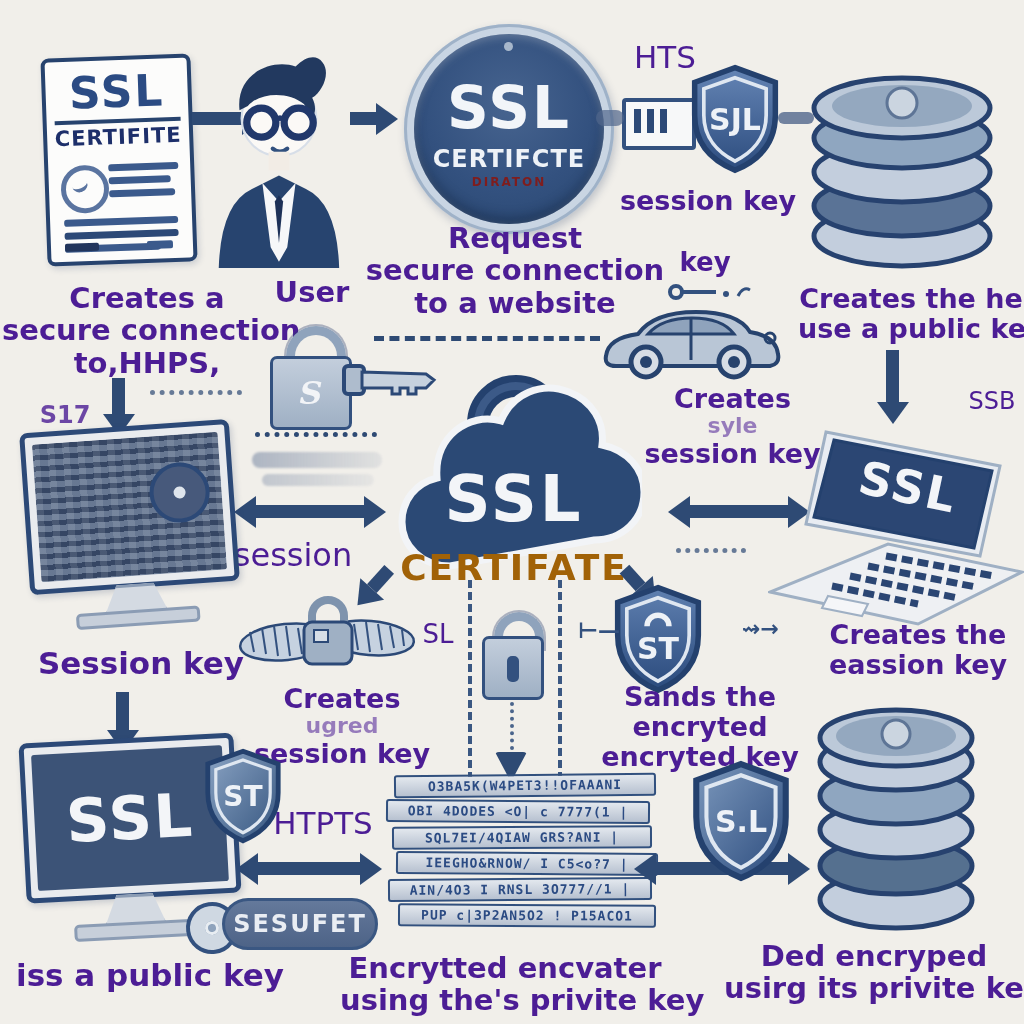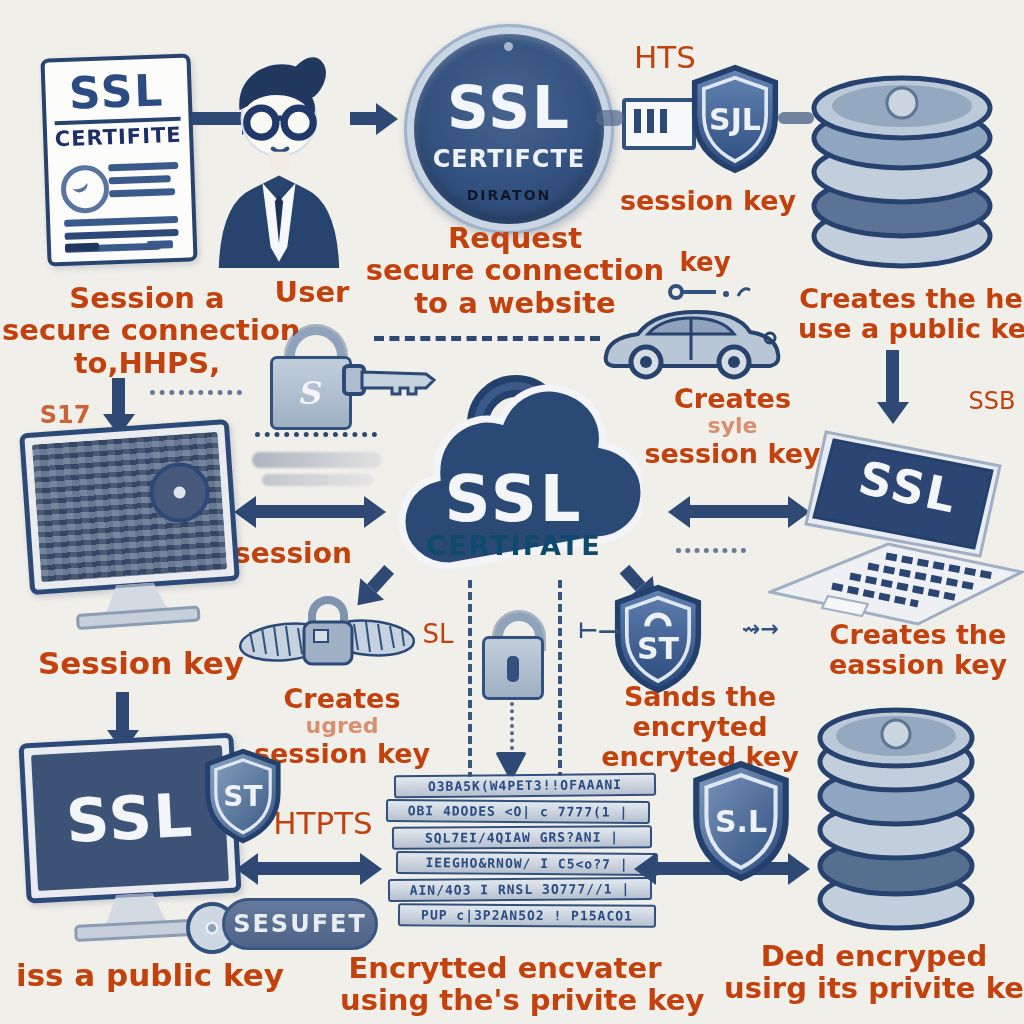--- a/index.html
+++ b/index.html
@@ -1,19 +1,19 @@
 <!DOCTYPE html>
 <html><head>
 <meta charset="utf-8">
 <style>
   html,body{margin:0;padding:0}
   body{width:1024px;height:1024px;position:relative;overflow:hidden;
        background:#f1efea;font-family:"DejaVu Sans","Liberation Sans",sans-serif;color:#1d2f6a}
   .abs{position:absolute}
-  .cap{position:absolute;font-weight:700;color:#c2410c;text-align:center;line-height:1.12}
+  .cap{position:absolute;font-weight:700;color:#4c1d95;text-align:center;line-height:1.12}
   .cap .line{white-space:nowrap}
   .faded{opacity:.55}
   
   .bar{position:absolute;background:#2e4a74}
   .h{height:13px}.v{width:13px}
   .head-r::after{content:"";position:absolute;left:100%;top:50%;margin-top:-16px;
     border-top:16px solid transparent;border-bottom:16px solid transparent;border-left:22px solid #2e4a74}
   .head-l::before{content:"";position:absolute;right:100%;top:50%;margin-top:-16px;
     border-top:16px solid transparent;border-bottom:16px solid transparent;border-right:22px solid #2e4a74}
   .head-d::after{content:"";position:absolute;top:100%;left:50%;margin-left:-16px;
@@ -128,21 +128,21 @@
 
 <div class="abs badge-outer" style="left:404px;top:24px;width:210px;height:210px">
   <div class="badge-inner"></div>
   <div class="badge-screw"></div>
   <div class="cap" style="left:0;top:52px;width:210px;font-size:58px;color:#f2f5f9;letter-spacing:2px">
       <div class="line">SSL</div>
     </div>
   <div class="cap" style="left:0;top:122px;width:210px;font-size:24px;color:#eef2f7;letter-spacing:1px">
       <div class="line">CERTIFCTE</div>
     </div>
-  <div class="cap" style="left:0;top:164px;width:210px;font-size:14px;color:#0f172a;letter-spacing:2px">
+  <div class="cap" style="left:0;top:152px;width:210px;font-size:12px;color:#7f1d1d;letter-spacing:2px">
       <div class="line">DIRATON</div>
     </div>
 </div>
 
 <div class="cap" style="left:360px;top:222px;width:310px;font-size:29px">
   <div class="line">Request</div>
   <div class="line">secure connection</div>
   <div class="line">to a website</div>
 </div>
 
@@ -203,21 +203,21 @@
   <div class="line">Creates the he</div>
   <div class="line">use a public key</div>
 </div>
 
 <div class="bar v head-d" style="left:886px;top:350px;height:52px"></div>
 <div class="cap" style="left:952px;top:388px;width:80px;font-size:24px;font-weight:400">
   <div class="line">SSB</div>
 </div>
 
 <div class="cap" style="left:2px;top:282px;width:290px;font-size:29px">
-  <div class="line">Session a</div>
+  <div class="line">Creates a</div>
   <div class="line">secure connection</div>
   <div class="line">to,HHPS,</div>
 </div>
 <div class="bar v head-d" style="left:112px;top:378px;height:36px"></div>
 <div class="cap" style="left:30px;top:402px;width:70px;font-size:24px;font-weight:700;opacity:.8">
   <div class="line">S17</div>
 </div>
 <div class="dot-h" style="left:150px;top:390px;width:92px;opacity:.7"></div>
 
 <div class="abs" style="left:270px;top:326px;width:80px;height:102px">
@@ -260,29 +260,29 @@
 
 <div class="abs" style="left:386px;top:352px;width:256px;height:234px">
   <svg viewBox="0 0 256 234" width="256" height="234">
     <path d="M92,116 v-44 a38,38 0 0,1 76,0 v44" fill="none" stroke="#24416e" stroke-width="22"></path>
     <path d="M92,116 v-44 a38,38 0 0,1 76,0 v44" fill="none" stroke="#3c5a88" stroke-width="8"></path>
     <path d="M64,214 C36,214 16,194 16,170 c0,-22 14,-39 35,-44 c-3,-42 32,-66 64,-57 c11,-27 40,-40 68,-29 c23,9 36,30 33,53 c25,5 42,24 42,47 c0,28 -22,48 -50,48 z" fill="#2b4975" stroke="#f2f4f7" stroke-width="7"></path>
   </svg>
   <div class="cap" style="left:0;top:112px;width:256px;font-size:64px;color:#f3f5f8;letter-spacing:3px">
       <div class="line">SSL</div>
     </div>
-  <div class="cap" style="left:0;top:179px;width:256px;font-size:27px;color:#0c4a6e;letter-spacing:2px">
+  <div class="cap" style="left:0;top:196px;width:256px;font-size:36px;color:#a16207;letter-spacing:2px">
       <div class="line">CERTIFATE</div>
     </div>
 </div>
 
 <div class="bar h head-l head-r" style="left:256px;top:505px;width:108px"></div>
 <div class="bar h head-l head-r" style="left:690px;top:505px;width:98px"></div>
 <div class="dot-h" style="left:676px;top:548px;width:70px;opacity:.7"></div>
-<div class="cap" style="left:228px;top:538px;width:130px;font-size:28px;font-weight:700">
+<div class="cap" style="left:228px;top:538px;width:130px;font-size:32px;font-weight:400">
   <div class="line">session</div>
 </div>
 
 <div class="abs" style="left:26px;top:426px;width:210px;height:205px;transform:rotate(-4deg)">
   <div class="mon-frame" style="left:0;top:0;width:200px;height:152px">
     <div class="mon-screen garble">
       <div class="eye" style="right:12px;top:28px;width:52px;height:52px"></div>
     </div>
   </div>
   <div class="mon-stand" style="left:72px;top:158px;width:60px;height:26px"></div>

